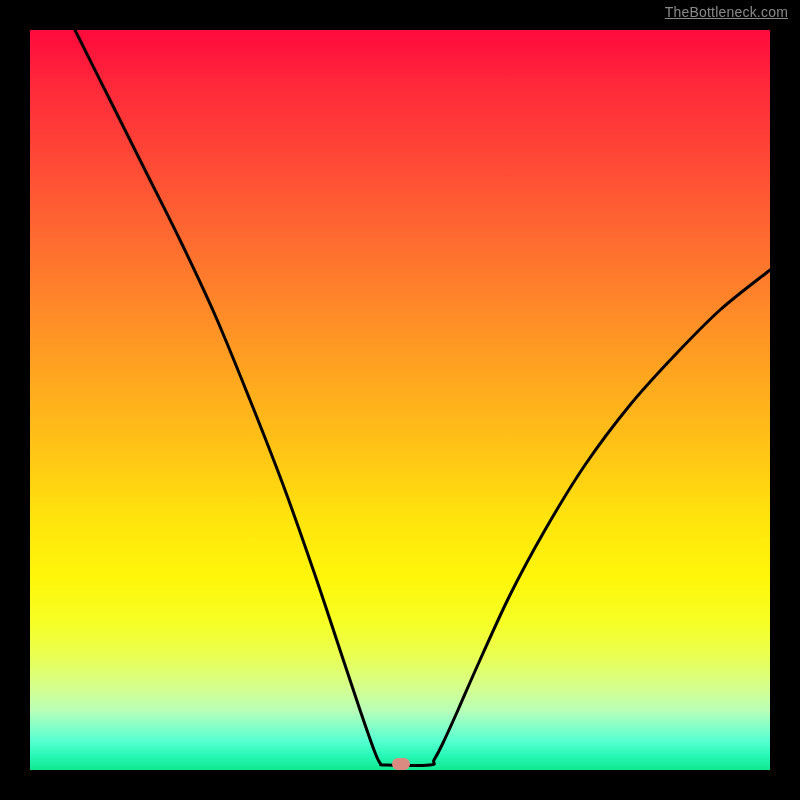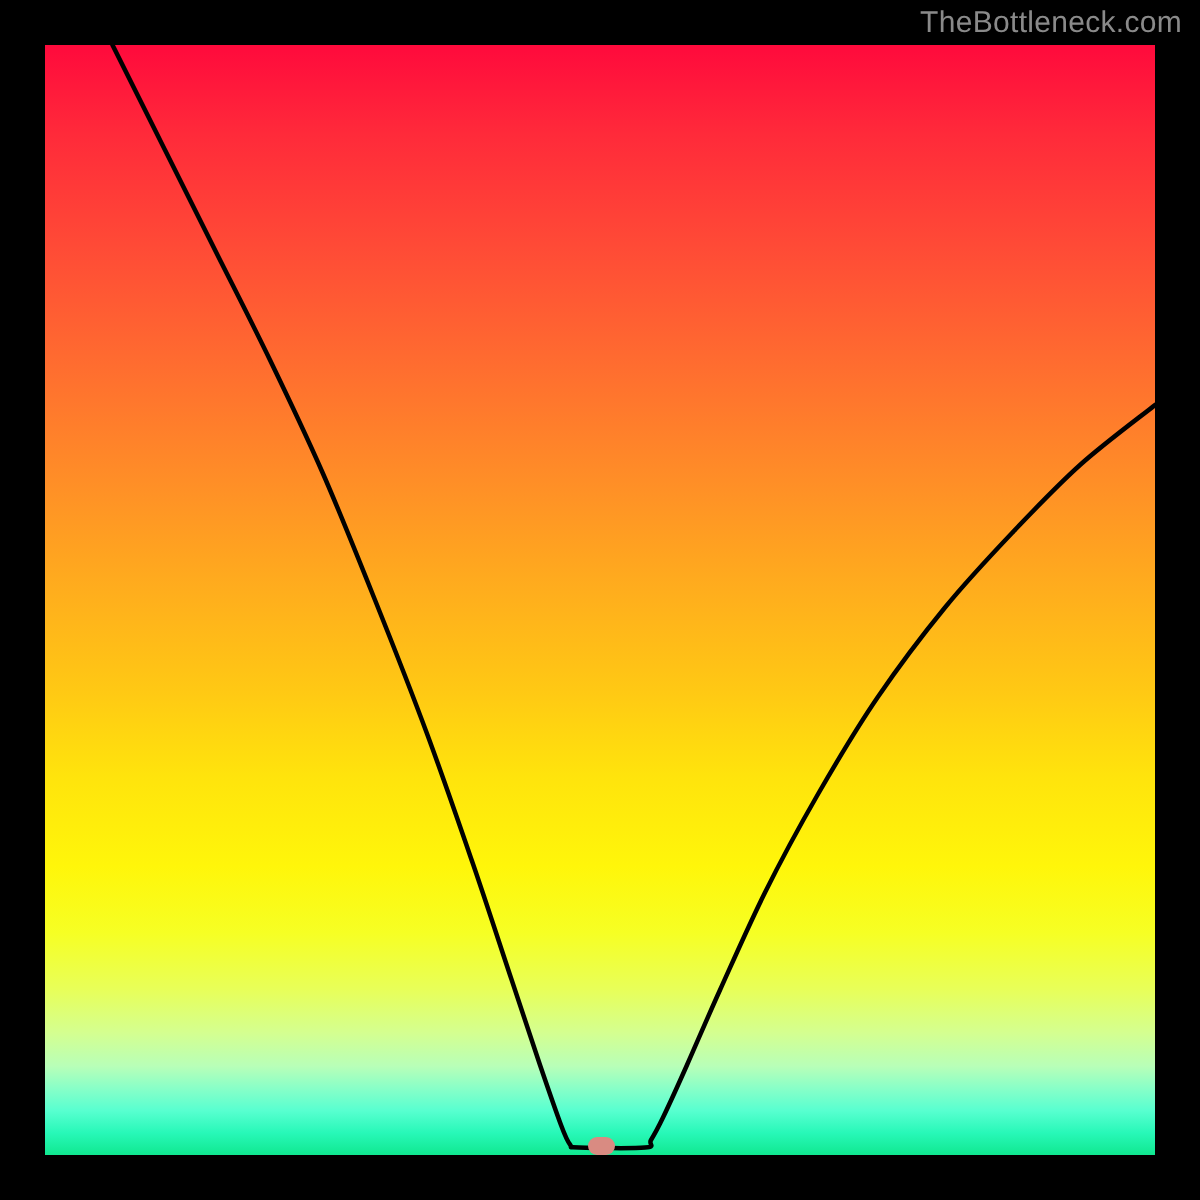--- a/index.html
+++ b/index.html
@@ -61,24 +61,25 @@
     width: 18px;
     height: 12px;
     border-radius: 6px;
     background: #d98b82;
   }
   .watermark {
     position: absolute;
     top: 4px;
     right: 12px;
     font-family: Arial, Helvetica, sans-serif;
-    font-size: 20px;
+    font-size: 14px;
     color: #8a8a8a;
     letter-spacing: 0.2px;
     user-select: none;
+    text-decoration: underline;
   }
 </style>
 </head>
 <body>
 
 <div class="frame">
 
   <div class="watermark">TheBottleneck.com</div>
 
   <div class="plot">

